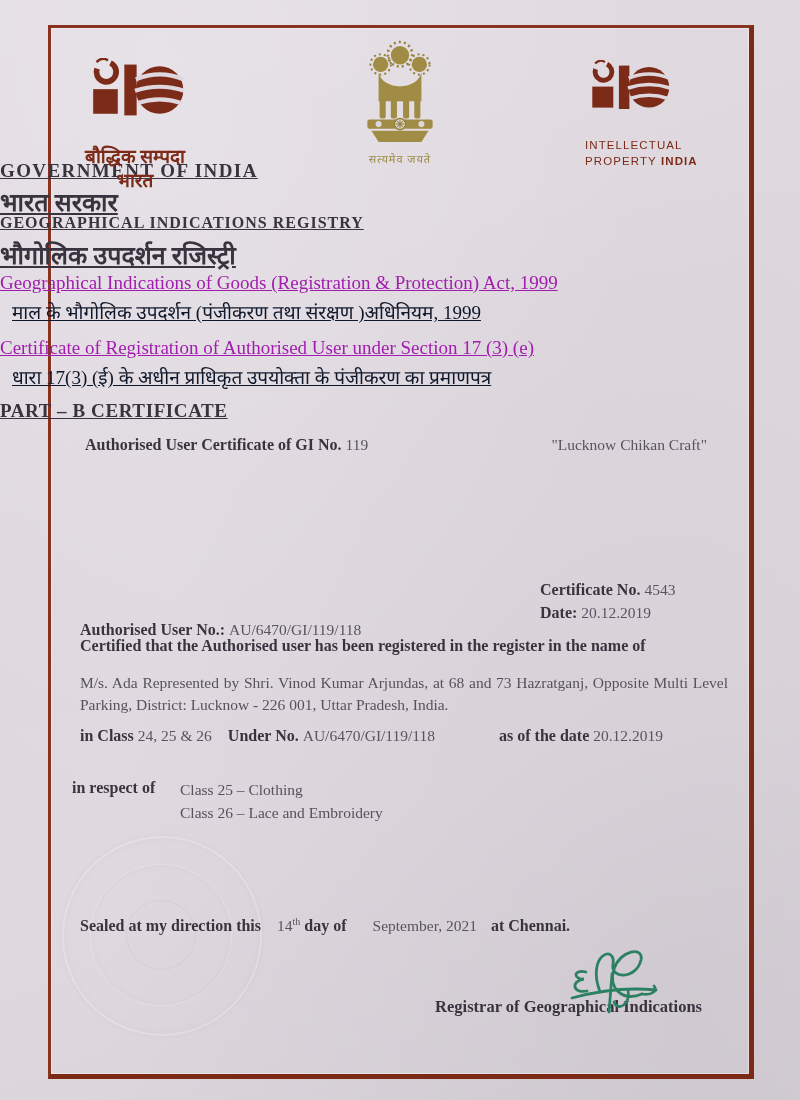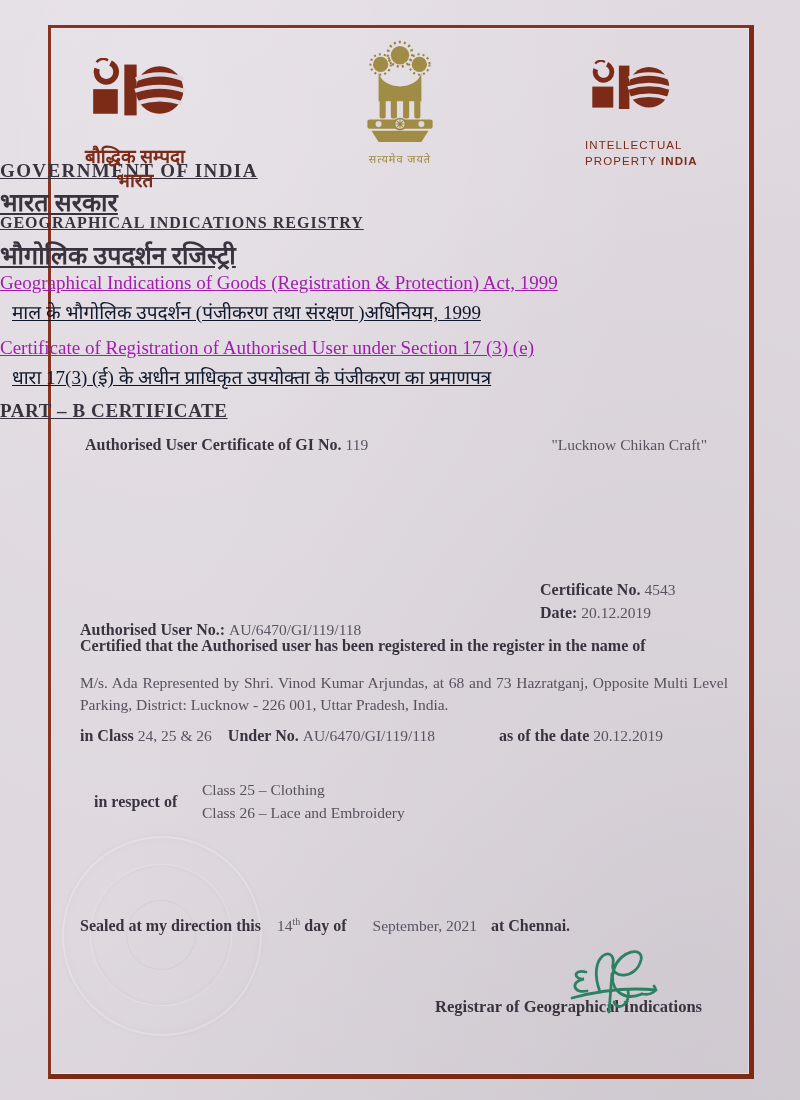--- a/index.html
+++ b/index.html
@@ -172,21 +172,21 @@
 
 <div class="abs row" style="left:80px;top:727px;white-space:nowrap;">
   <span class="lbl">in Class</span>
   <span class="fill">24, 25 &amp; 26</span>
   <span class="lbl" style="margin-left:12px;">Under No.</span>
   <span class="fill">AU/6470/GI/119/118</span>
   <span class="lbl" style="margin-left:60px;">as of the date</span>
   <span class="fill">20.12.2019</span>
 </div>
 
-<div class="abs row" style="left:94px;top:779px;display:flex;align-items:center;">
+<div class="abs row" style="left:72px;top:779px;display:flex;">
   <div class="lbl" style="width:108px;flex:0 0 auto;">in respect of</div>
   <div class="para" style="width:500px;line-height:1.48;text-align:left;">
     <div>Class 25 – Clothing</div>
     <div>Class 26 – Lace and Embroidery</div>
   </div>
 </div>
 
 <div class="abs seal">
   <div class="seal-inner"></div>
   <div class="seal-core"></div>

